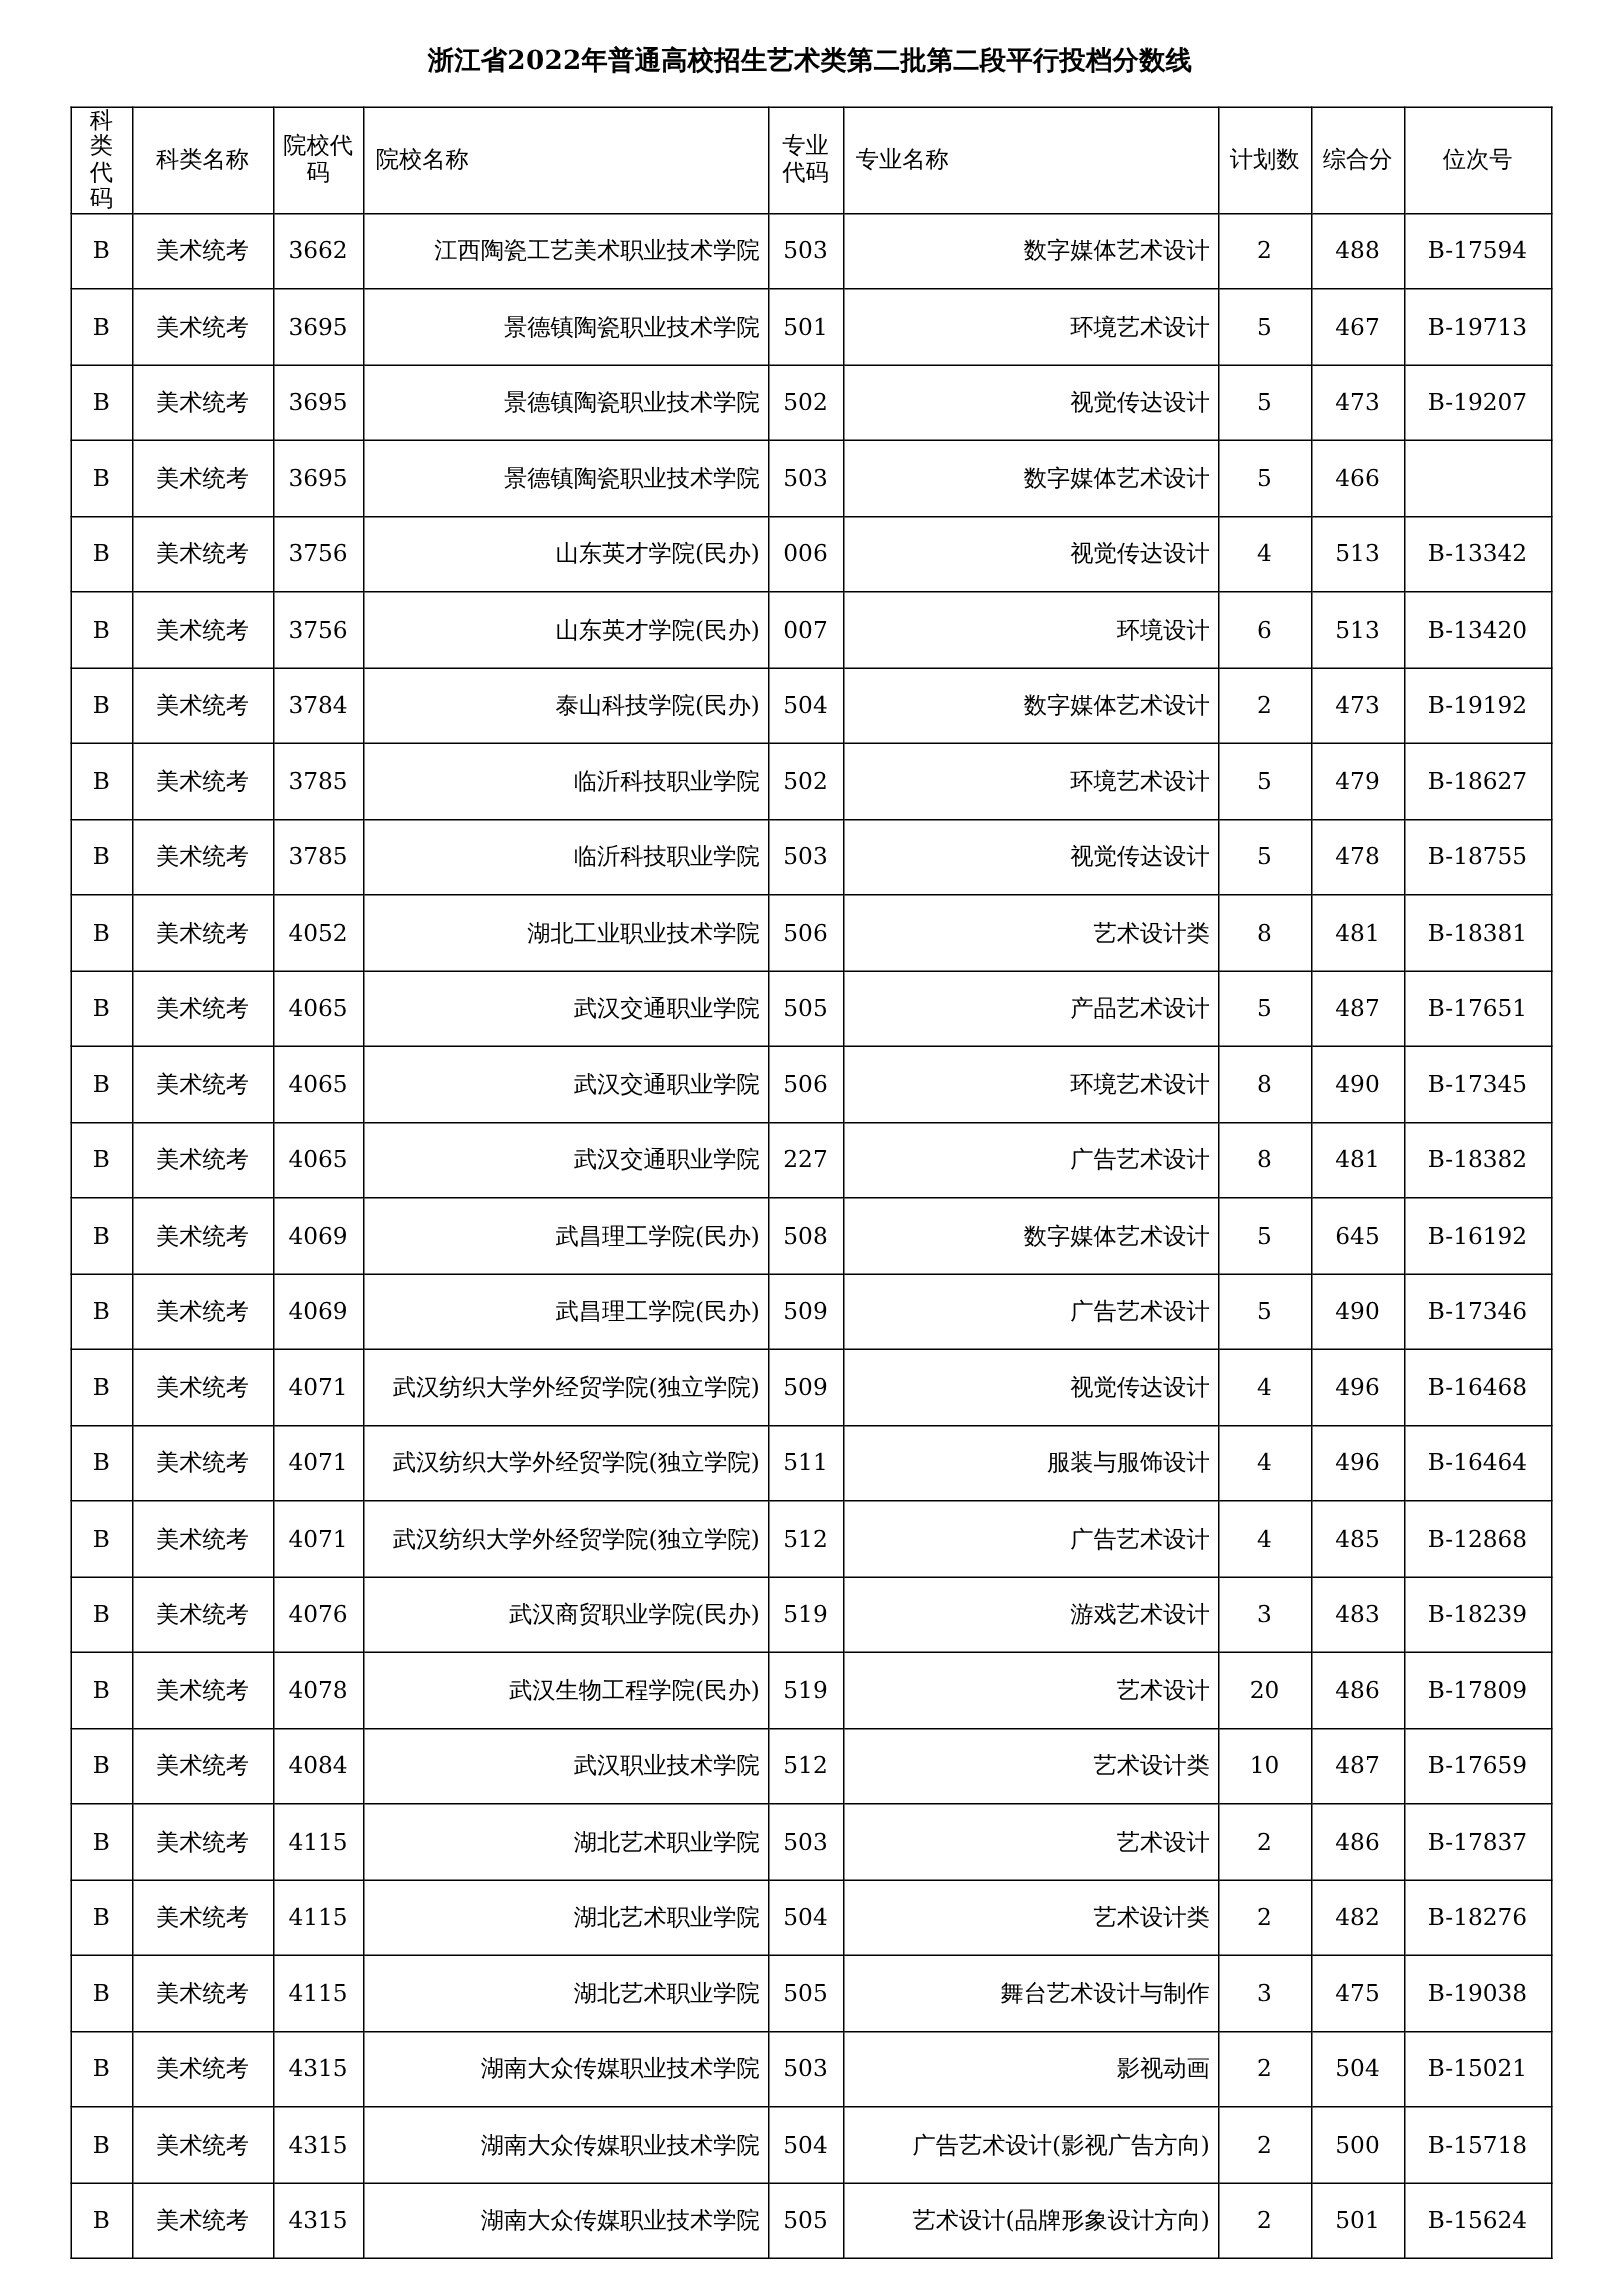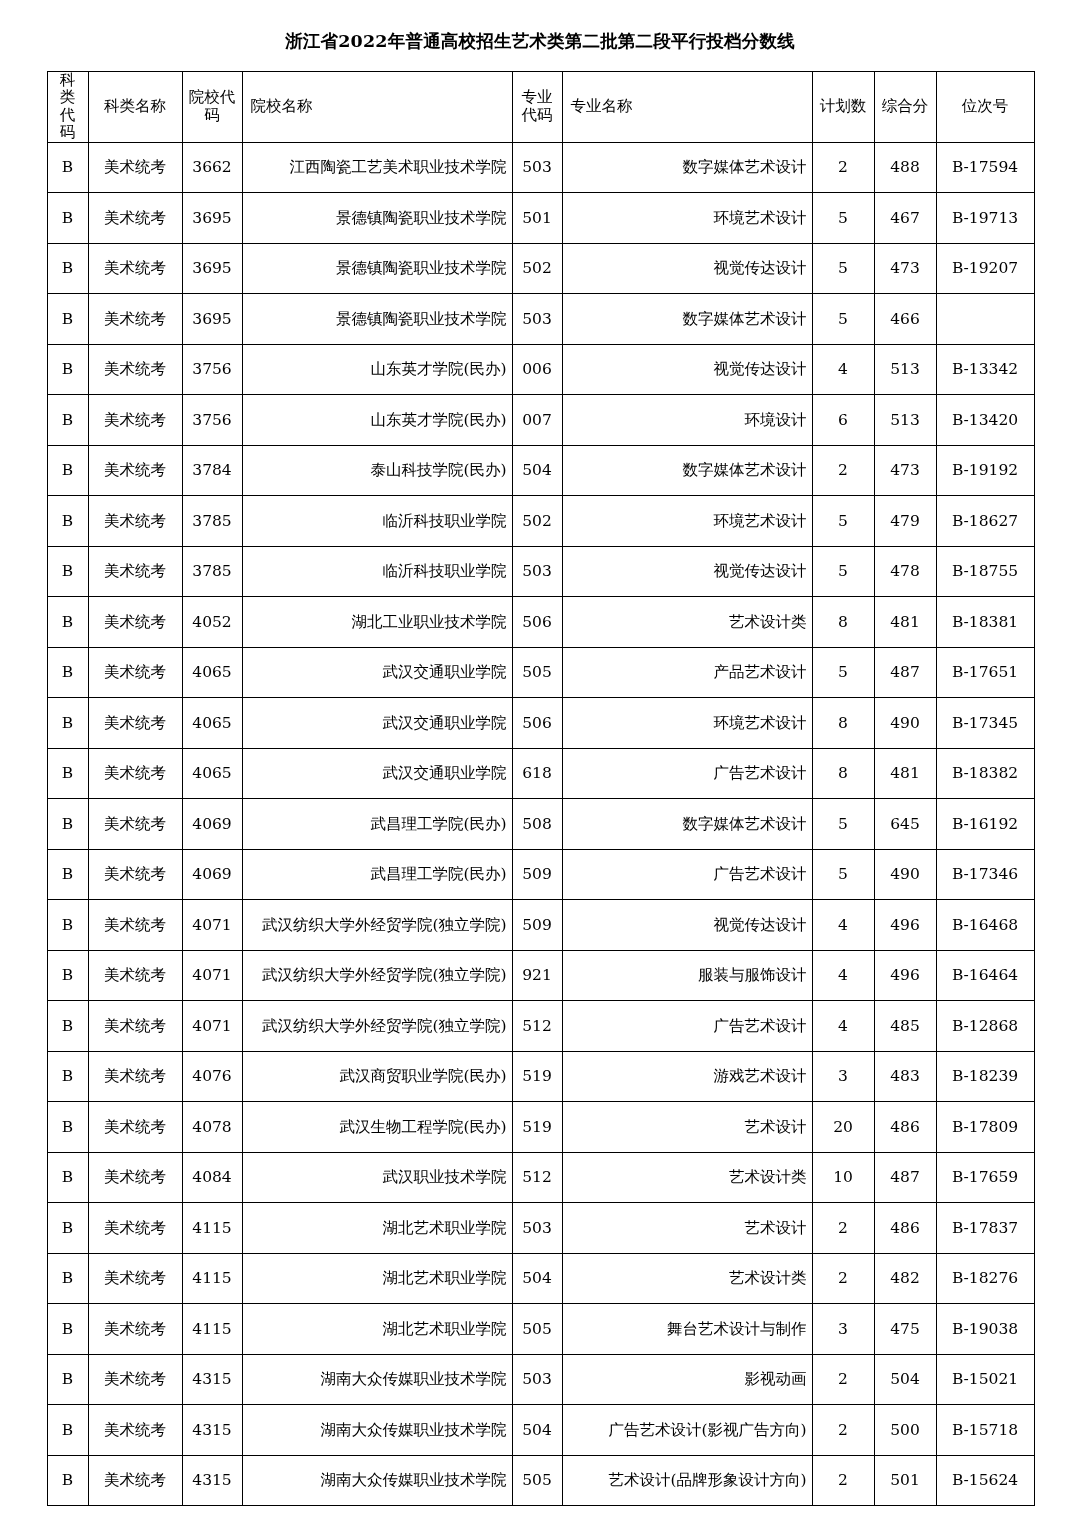--- a/index.html
+++ b/index.html
@@ -257,21 +257,21 @@
             <td class="c-left">环境艺术设计</td>
             <td class="c-num">8</td>
             <td class="c-num">490</td>
             <td class="c-num">B-17345</td>
           </tr>
           <tr>
             <td class="c-center">B</td>
             <td class="c-center">美术统考</td>
             <td class="c-center">4065</td>
             <td class="c-left">武汉交通职业学院</td>
-            <td class="c-center">618</td>
+            <td class="c-center">227</td>
             <td class="c-left">广告艺术设计</td>
             <td class="c-num">8</td>
             <td class="c-num">481</td>
             <td class="c-num">B-18382</td>
           </tr>
           <tr>
             <td class="c-center">B</td>
             <td class="c-center">美术统考</td>
             <td class="c-center">4069</td>
             <td class="c-left">武昌理工学院(民办)</td>
@@ -301,21 +301,21 @@
             <td class="c-left">视觉传达设计</td>
             <td class="c-num">4</td>
             <td class="c-num">496</td>
             <td class="c-num">B-16468</td>
           </tr>
           <tr>
             <td class="c-center">B</td>
             <td class="c-center">美术统考</td>
             <td class="c-center">4071</td>
             <td class="c-left">武汉纺织大学外经贸学院(独立学院)</td>
-            <td class="c-center">921</td>
+            <td class="c-center">511</td>
             <td class="c-left">服装与服饰设计</td>
             <td class="c-num">4</td>
             <td class="c-num">496</td>
             <td class="c-num">B-16464</td>
           </tr>
           <tr>
             <td class="c-center">B</td>
             <td class="c-center">美术统考</td>
             <td class="c-center">4071</td>
             <td class="c-left">武汉纺织大学外经贸学院(独立学院)</td>

